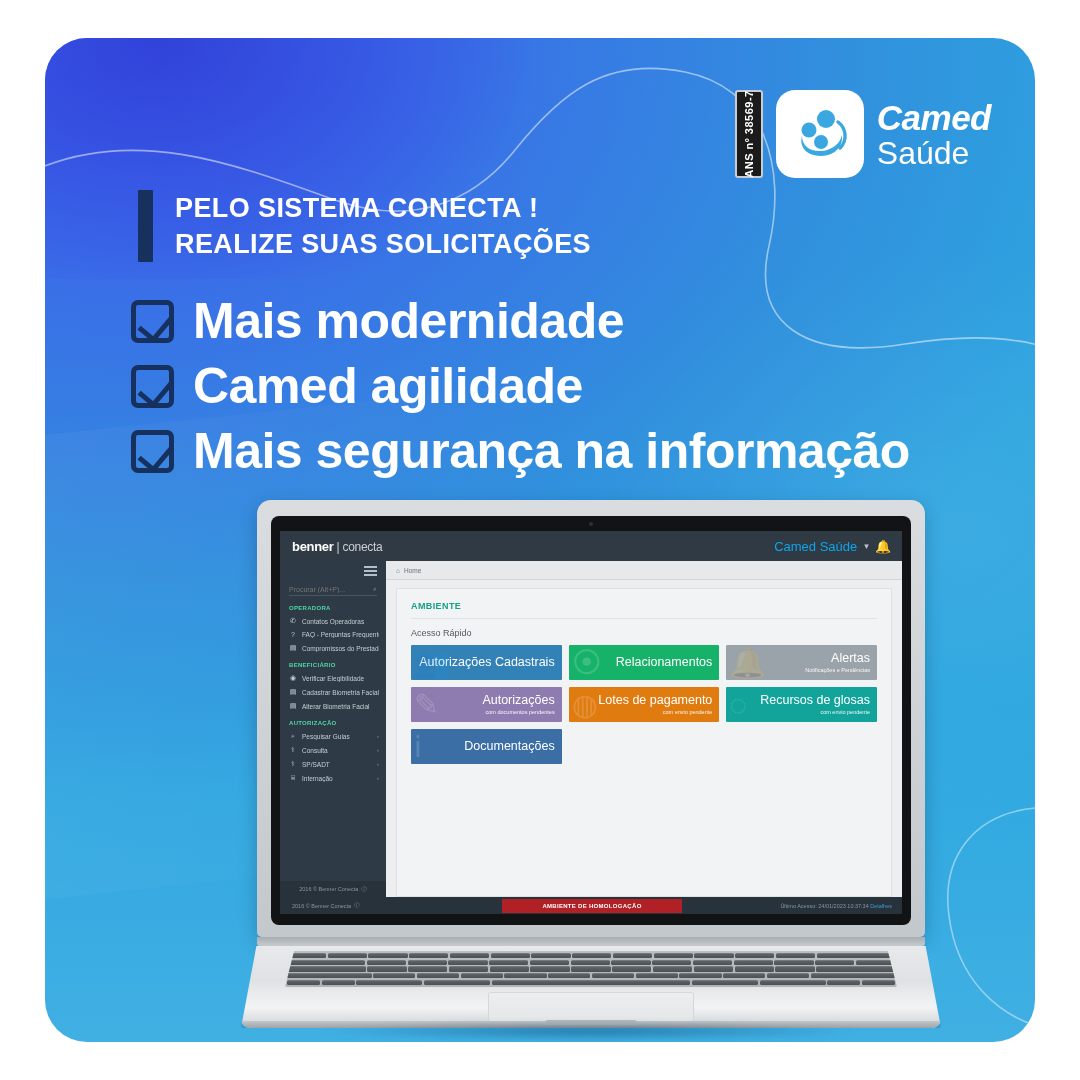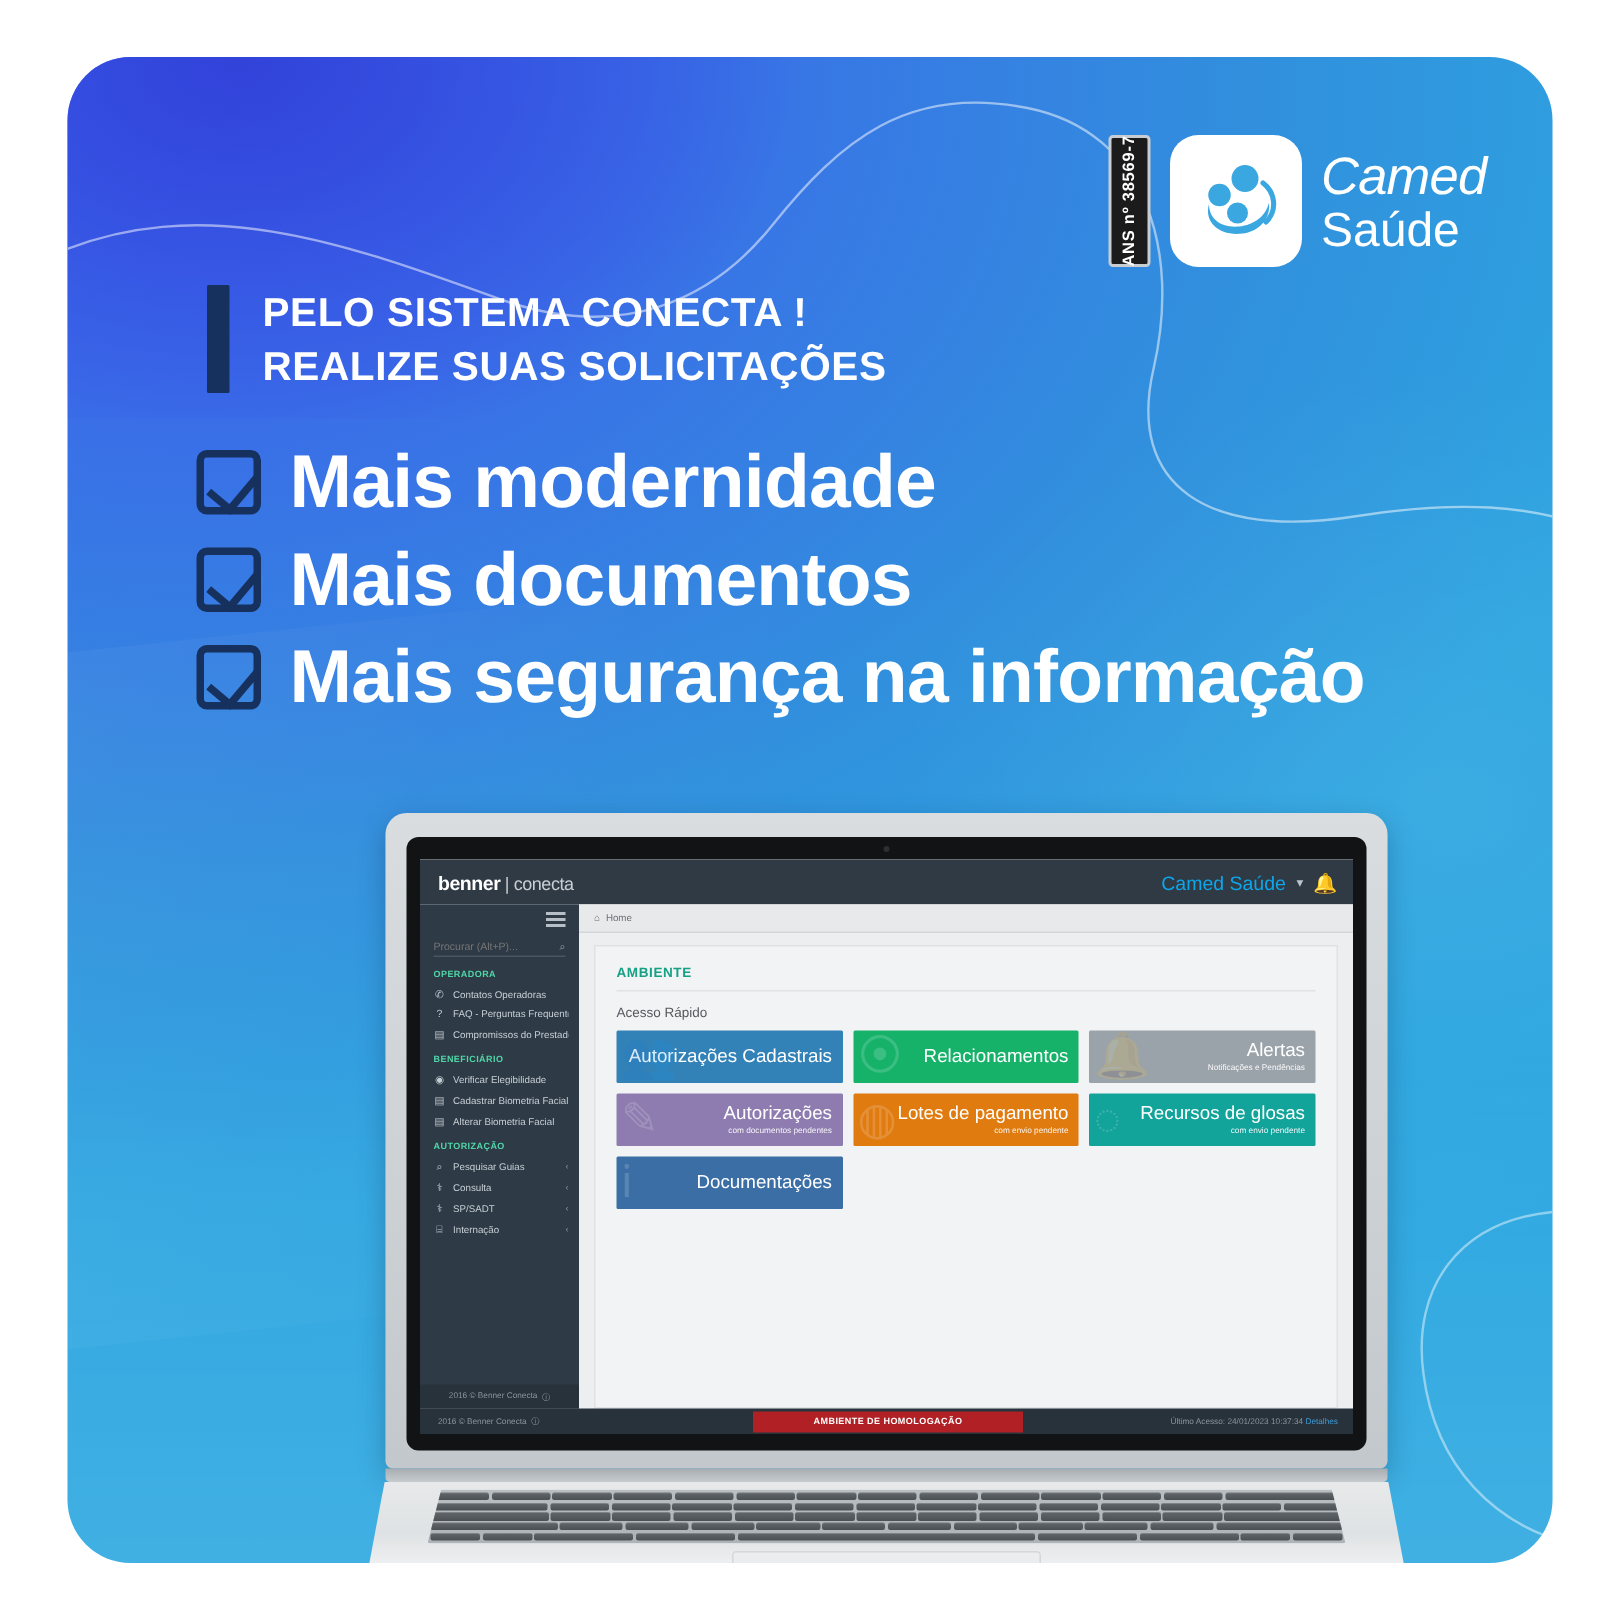--- a/index.html
+++ b/index.html
@@ -58,21 +58,21 @@
     color:#fff; font-size:11px; font-weight:bold; letter-spacing:.5px;
     white-space:nowrap;
     transform:rotate(-90deg);
   }
   #logo-tile{
     width:88px; height:88px; background:#fff; border-radius:19px;
     display:flex; align-items:center; justify-content:center;
   }
   #brand-text{ line-height:1; }
   #brand-name{
-    color:#fff; font-size:35px; font-weight:normal; font-style:italic;
+    color:#fff; font-size:35px; font-weight:bold; font-style:italic;
     letter-spacing:-.5px; display:block;
   }
   #brand-sub{
     color:#fff; font-size:32px; display:block; margin-top:2px;
   }
 
   
   #headline-wrap{
     position:absolute; left:93px; top:152px;
     display:flex; gap:22px; align-items:stretch;
@@ -95,21 +95,21 @@
     left:9px; top:4px; width:16px; height:26px;
     border-right:5px solid #17315e; border-bottom:5px solid #17315e;
     transform:rotate(40deg);
   }
   .bullet-text{
     color:#fff; font-size:50px; font-weight:bold; letter-spacing:-.5px;
     white-space:nowrap; line-height:1;
   }
 
   
-  #laptop{ position:absolute; left:196px; top:462px; width:700px;margin-top:42px; }
+  #laptop{ position:absolute; left:196px; top:462px; width:700px; }
 
   #lid{
     position:relative; width:668px; margin:0 auto;
     background:linear-gradient(180deg,#d9dde0 0%,#c3c8cc 100%);
     border-radius:14px 14px 5px 5px;
     padding:16px 14px 12px 14px;
     box-shadow:0 6px 18px rgba(0,40,70,.28);
   }
   #bezel{
     background:#111315; border-radius:8px;
@@ -309,21 +309,21 @@
     </div>
   </div>
 
   <div id="bullets">
     <div class="bullet-row">
       <div class="check-box"></div>
       <div class="bullet-text">Mais modernidade</div>
     </div>
     <div class="bullet-row">
       <div class="check-box"></div>
-      <div class="bullet-text">Mais documentos</div>
+      <div class="bullet-text">Camed agilidade</div>
     </div>
     <div class="bullet-row">
       <div class="check-box"></div>
       <div class="bullet-text">Mais segurança na informação</div>
     </div>
   </div>
 
   <div id="laptop">
     <div id="lid">
       <div id="bezel">

